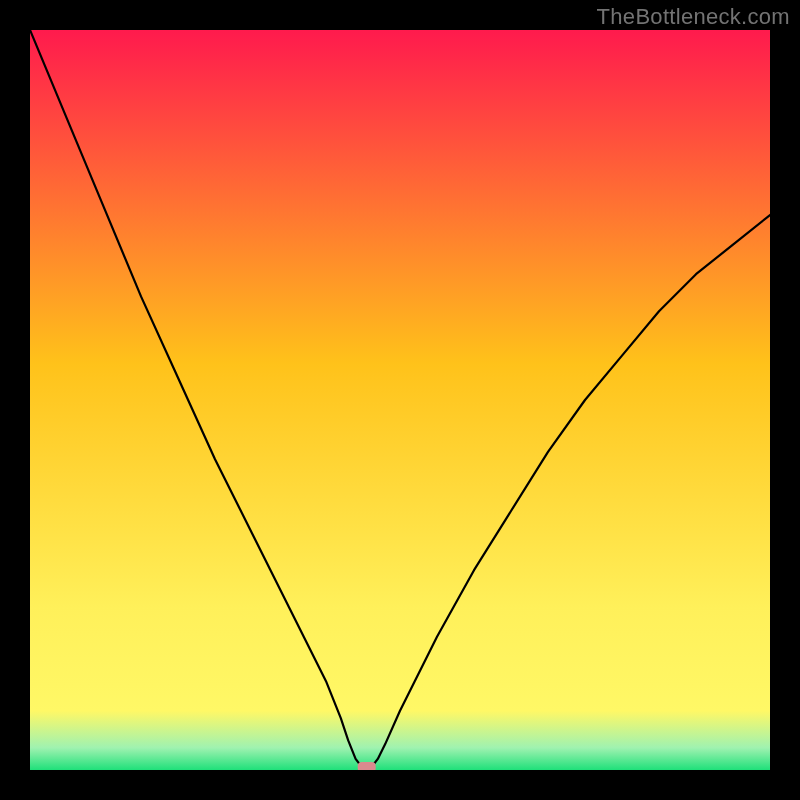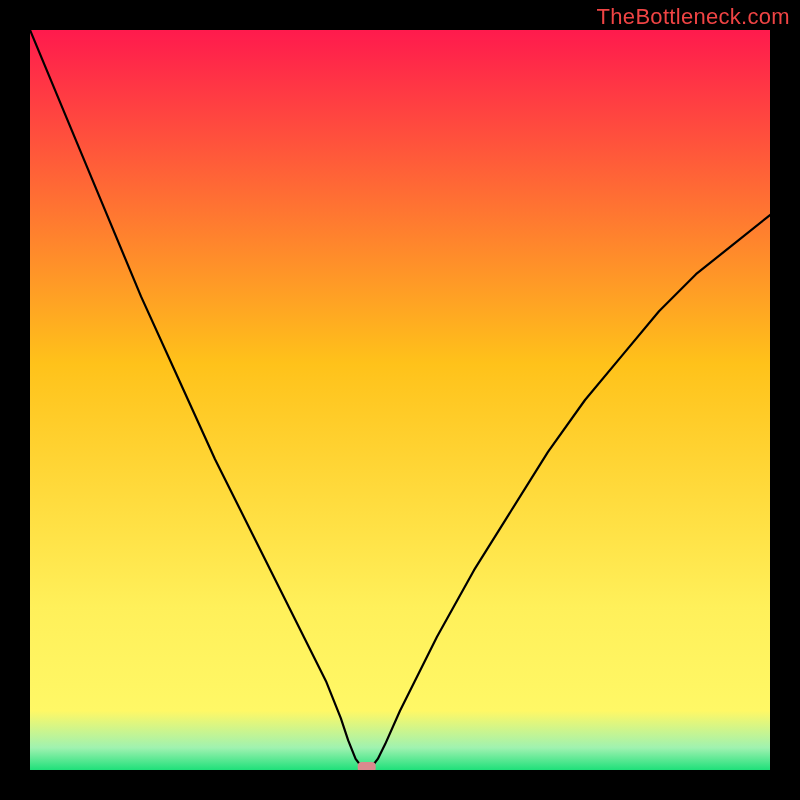--- a/index.html
+++ b/index.html
@@ -14,21 +14,21 @@
   .wrap {
     position: relative;
     width: 800px;
     height: 800px;
   }
   .watermark {
     position: absolute;
     top: 4px;
     right: 10px;
     font-size: 22px;
-    color: #ef4444;
+    color: #737373;
     letter-spacing: 0.3px;
     font-weight: 500;
     z-index: 50;
   }
   svg.plot {
     position: absolute;
     left: 0;
     top: 0;
     width: 800px;
     height: 800px;

